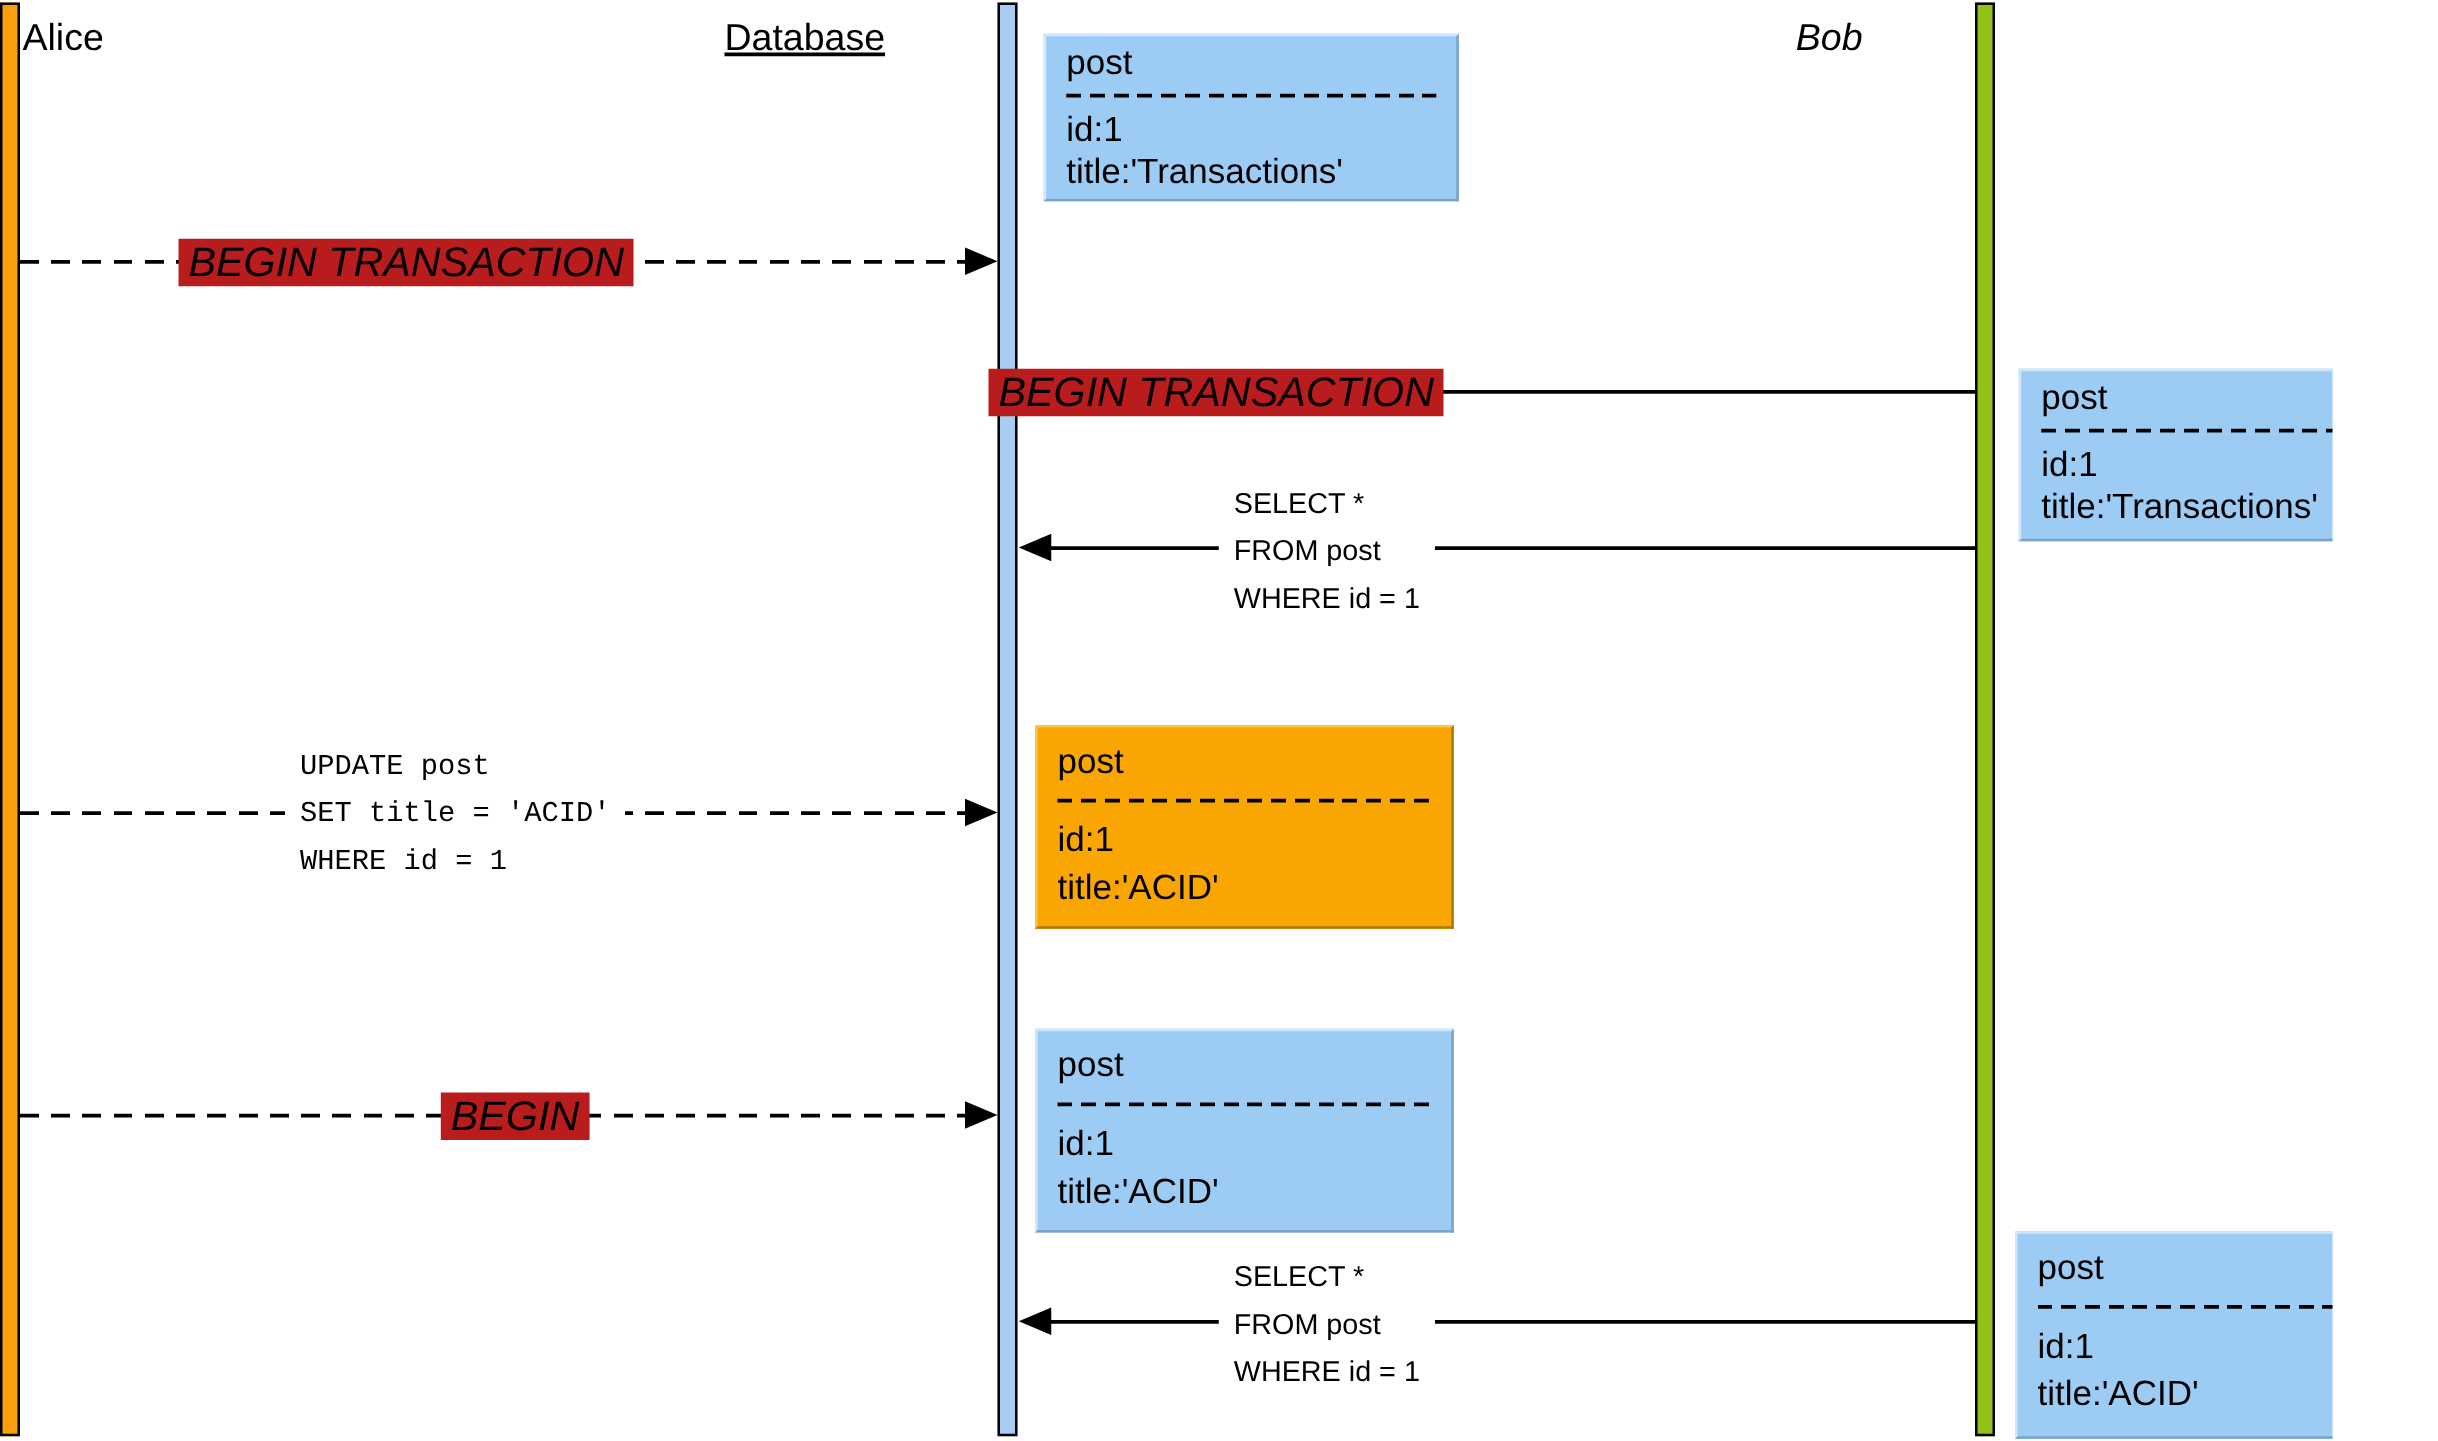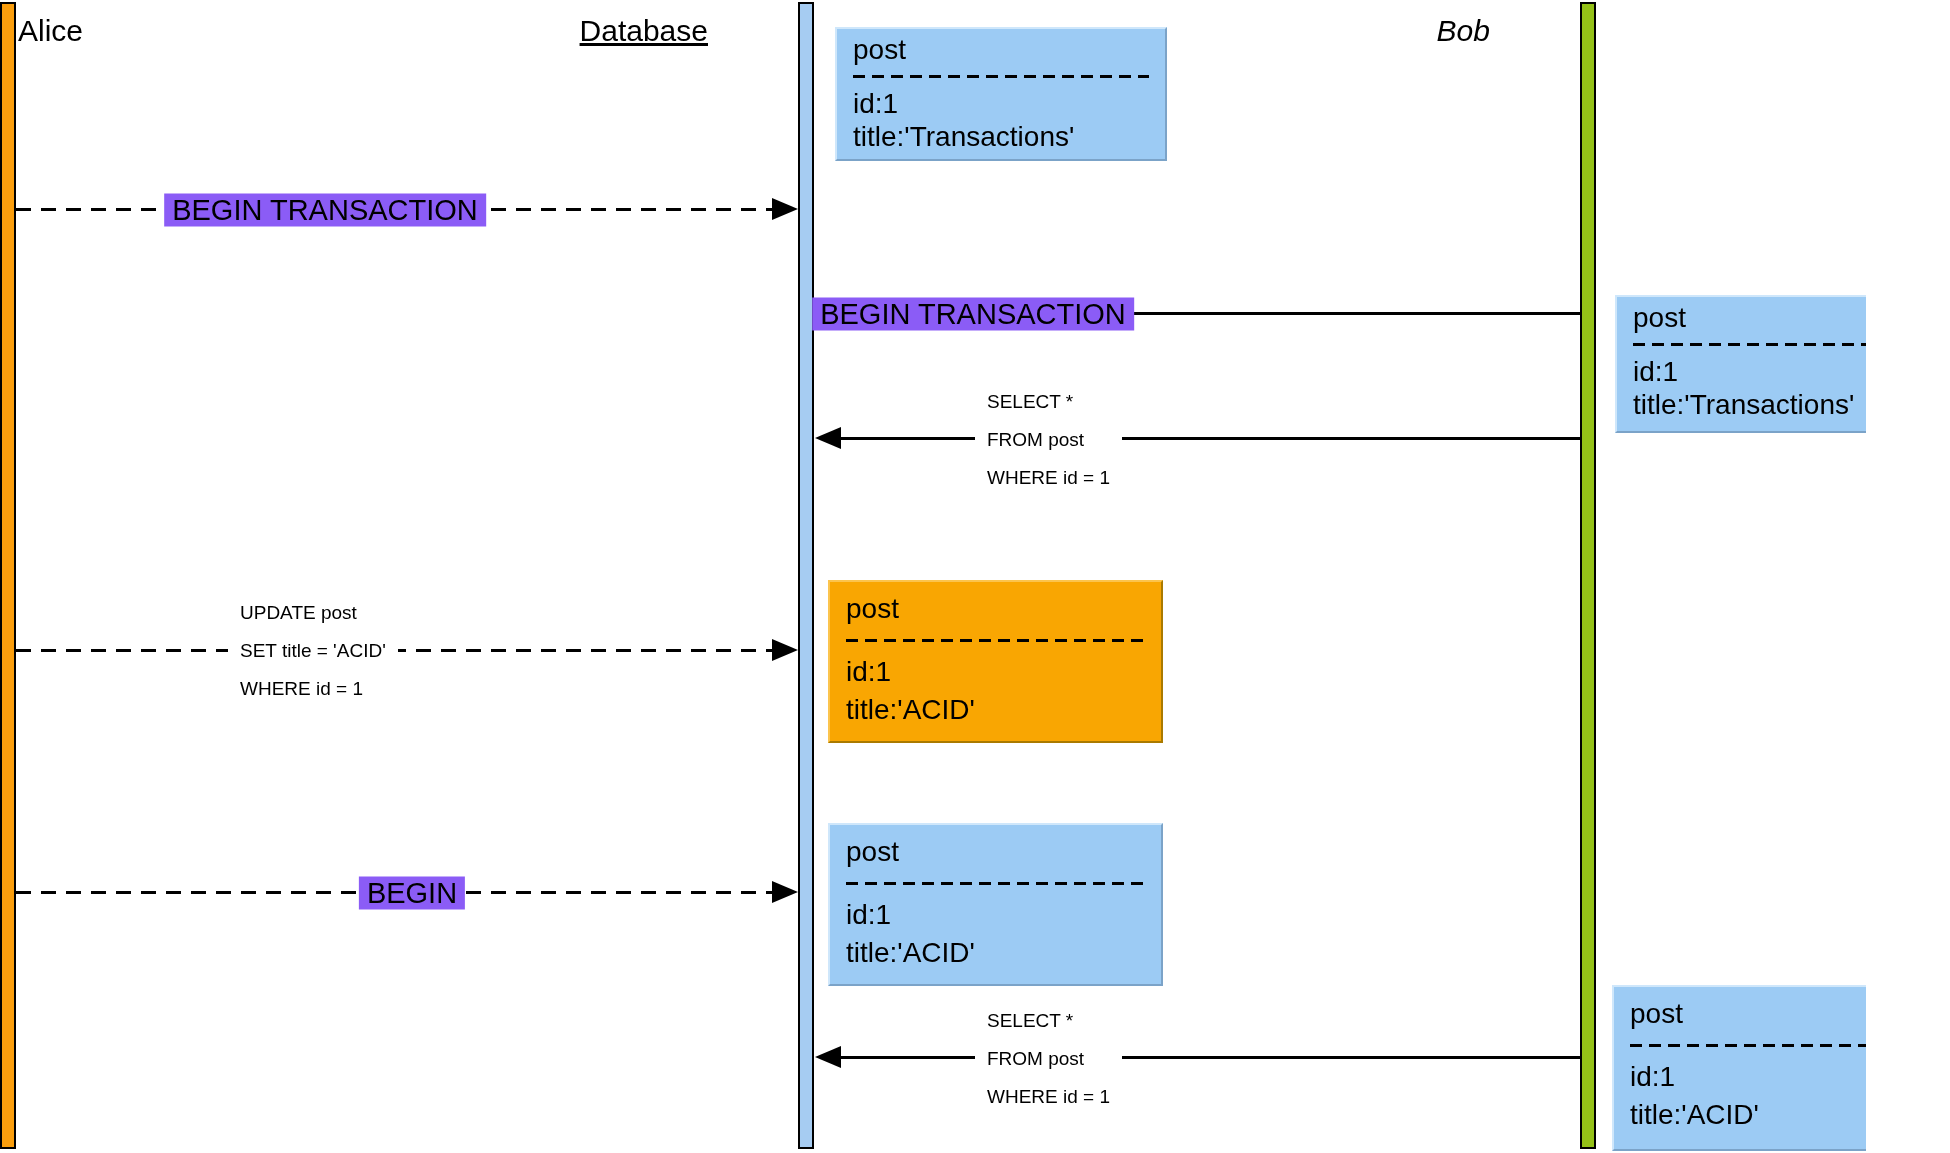--- a/index.html
+++ b/index.html
@@ -23,25 +23,25 @@
   .line{position:absolute;height:3px;background:#000;}
   .line.dashed{
     background:repeating-linear-gradient(90deg,#000 0 15px,transparent 15px 25px);
   }
   .ah{position:absolute;width:0;height:0;border-top:11px solid transparent;border-bottom:11px solid transparent;}
   .ah.right{border-left:26px solid #000;}
   .ah.left{border-right:26px solid #000;}
   
   .msg-label{
     position:absolute;transform:translate(-50%,-50%);
-    background:#8b5cf6;padding:0 8px;font-size:29px;white-space:nowrap;
+    background:#b91c1c;padding:0 8px;font-size:33px;white-space:nowrap;font-style:italic;
   }
   .msg-block{
     position:absolute;transform:translateY(-50%);
-    background:#fff;padding:2px 12px;font-size:19px;line-height:38px;white-space:nowrap;
+    background:#fff;padding:2px 12px;font-size:23px;line-height:38px;white-space:nowrap;
   }
   
   .sb{
     position:absolute;box-sizing:border-box;border:2px solid;
     padding:4px 16px;font-size:28px;
   }
   .sb.blue{background:#9CCBF4;border-color:#CFE7FB #7BA3C8 #7BA3C8 #CFE7FB;}
   .sb.orange{background:#F9A602;border-color:#FCC44D #AA7A00 #AA7A00 #FCC44D;}
   .sb .sb-title,.sb .sb-field{line-height:33px;}
   .sb.lg{padding:8px 16px;}
@@ -83,21 +83,21 @@
     <div class="msg-block" style="left:975px;top:440px;">
       <div>SELECT *</div>
       <div>FROM post</div>
       <div>WHERE id = 1</div>
     </div>
   </div>
 
   <div>
     <div class="line dashed" style="left:16px;top:649px;width:756px;"></div>
     <div class="ah right" style="left:772px;top:639px;"></div>
-    <div class="msg-block" style="left:228px;top:651px;">
+    <div class="msg-block" style="left:228px;top:651px;font-family:Liberation Mono, monospace;">
       <div>UPDATE post</div>
       <div>SET title = 'ACID'</div>
       <div>WHERE id = 1</div>
     </div>
   </div>
 
   <div>
     <div class="line dashed" style="left:16px;top:891px;width:756px;"></div>
     <div class="ah right" style="left:772px;top:881px;"></div>
     <div class="msg-label" style="left:412px;top:893px;">BEGIN</div>

